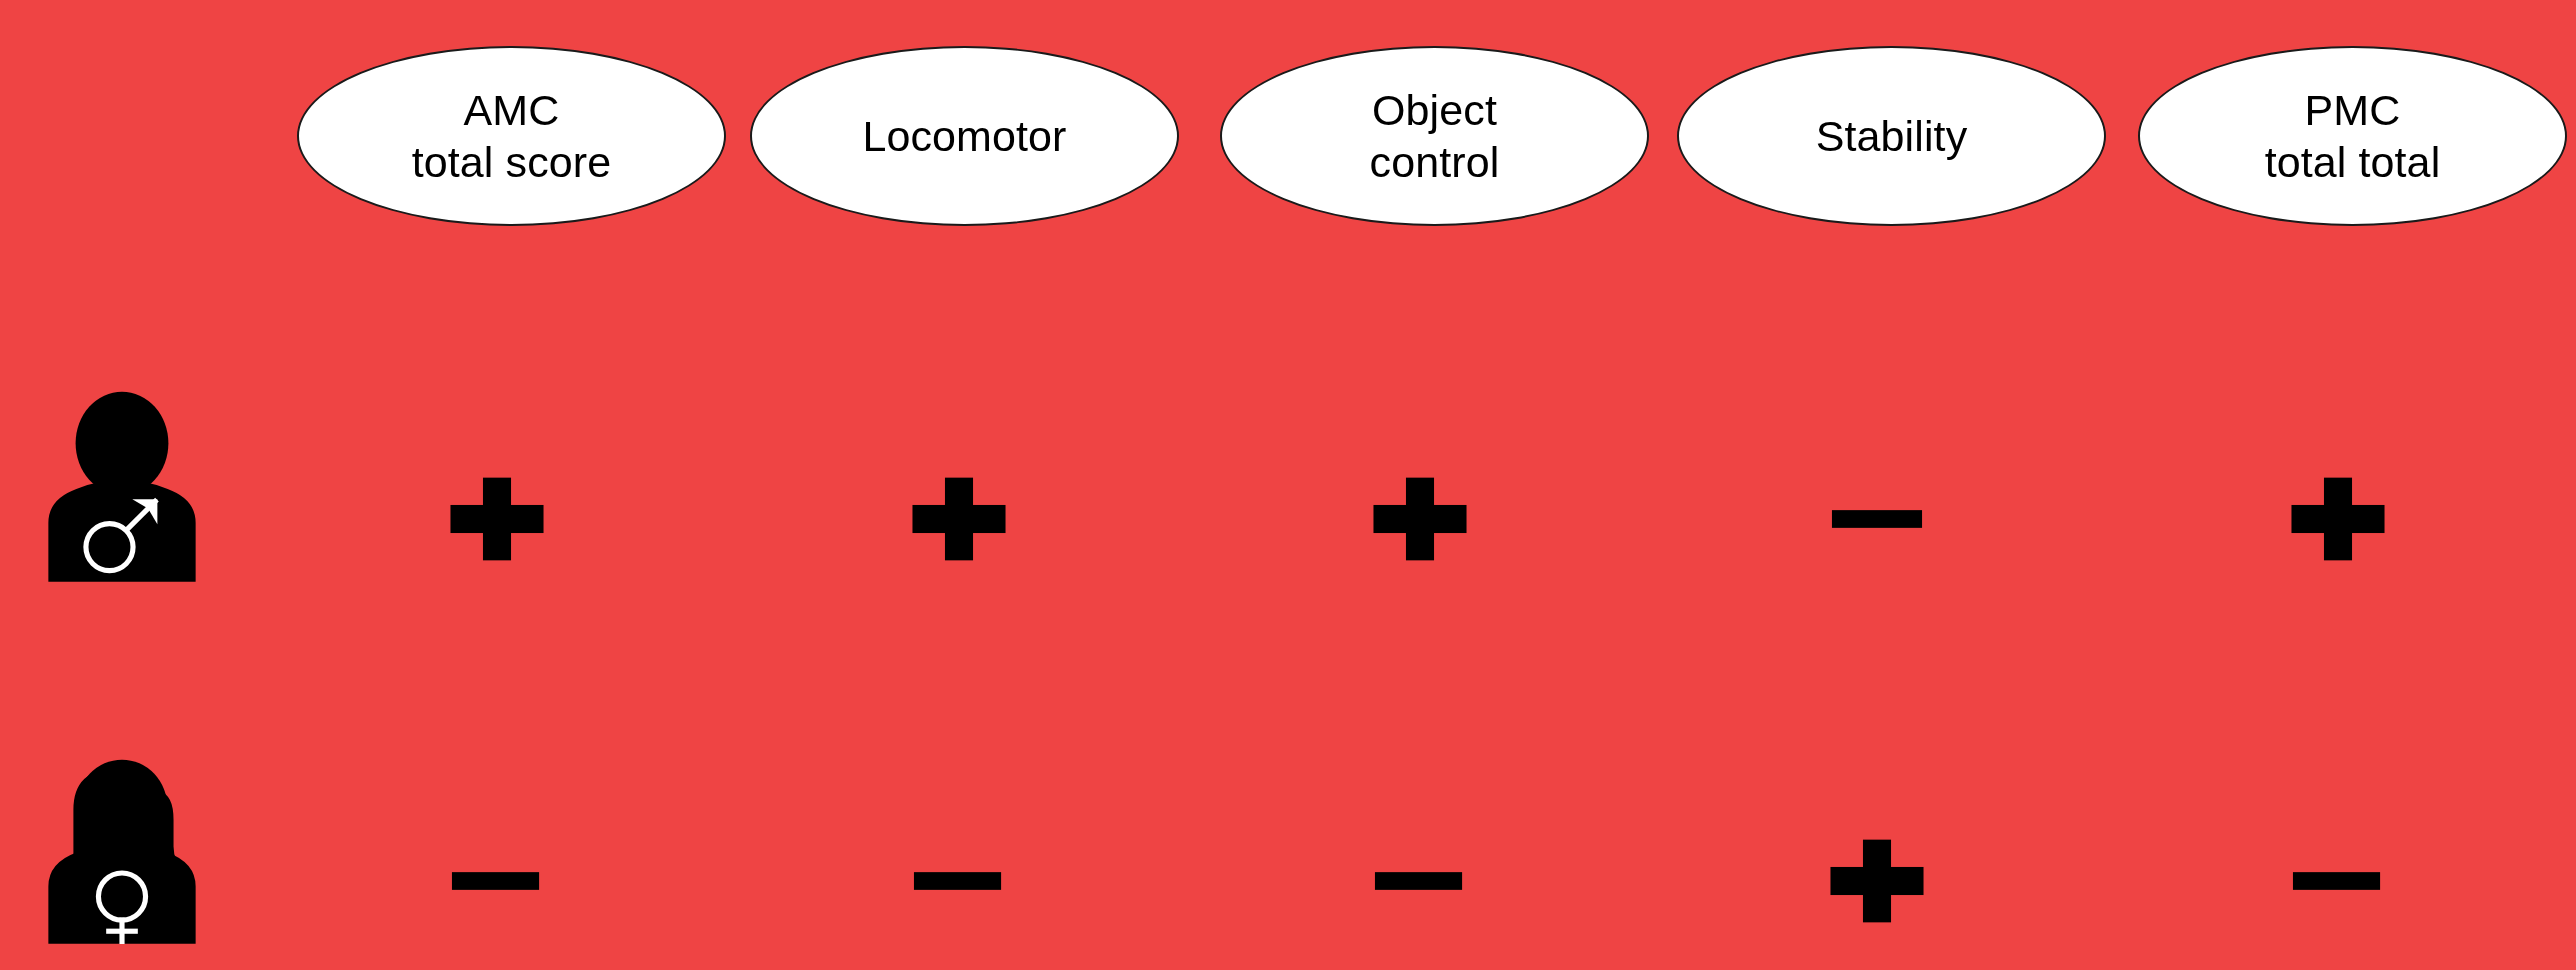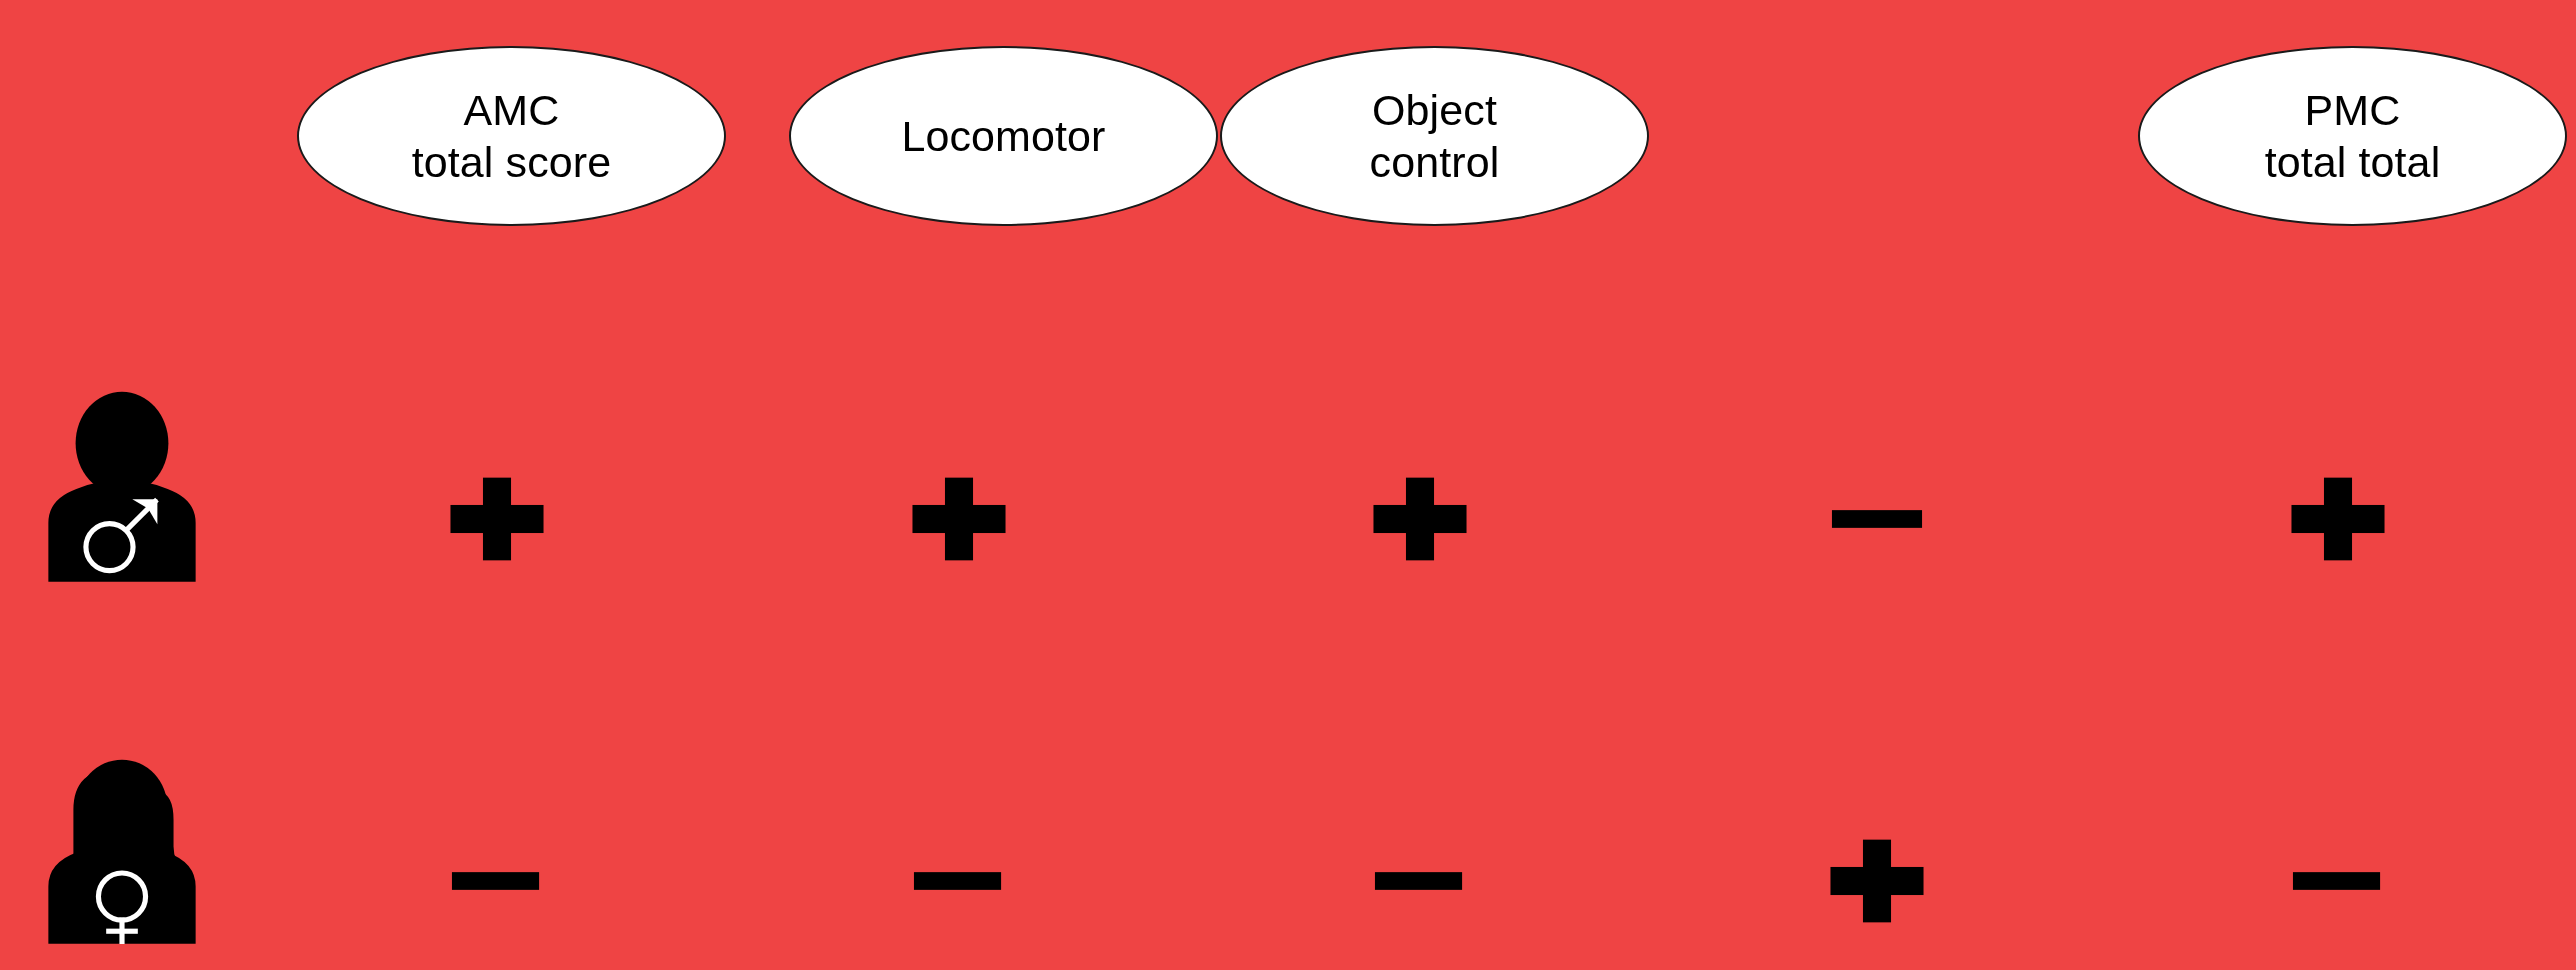--- a/index.html
+++ b/index.html
@@ -87,29 +87,32 @@
 
 <div id="canvas">
 
   <div class="ellipse-row">
 
     <div class="ellipse" style="left:297px">
       <div class="ellipse-label">AMC
 total score</div>
     </div>
 
-    <div class="ellipse" style="left:789px">
+    <div class="ellipse" style="left:750px">
       <div class="ellipse-label">Locomotor</div>
     </div>
 
     <div class="ellipse" style="left:1220px">
       <div class="ellipse-label">Object
 control</div>
     </div>
 
+    <div class="ellipse" style="left:1677px">
+      <div class="ellipse-label">Stability</div>
+    </div>
 
     <div class="ellipse" style="left:2138px">
       <div class="ellipse-label">PMC
 total total</div>
     </div>
   </div>
 
   <div class="data-row" id="row-male">
 
     <div class="person-cell" style="left:41px; top:7.4px">

